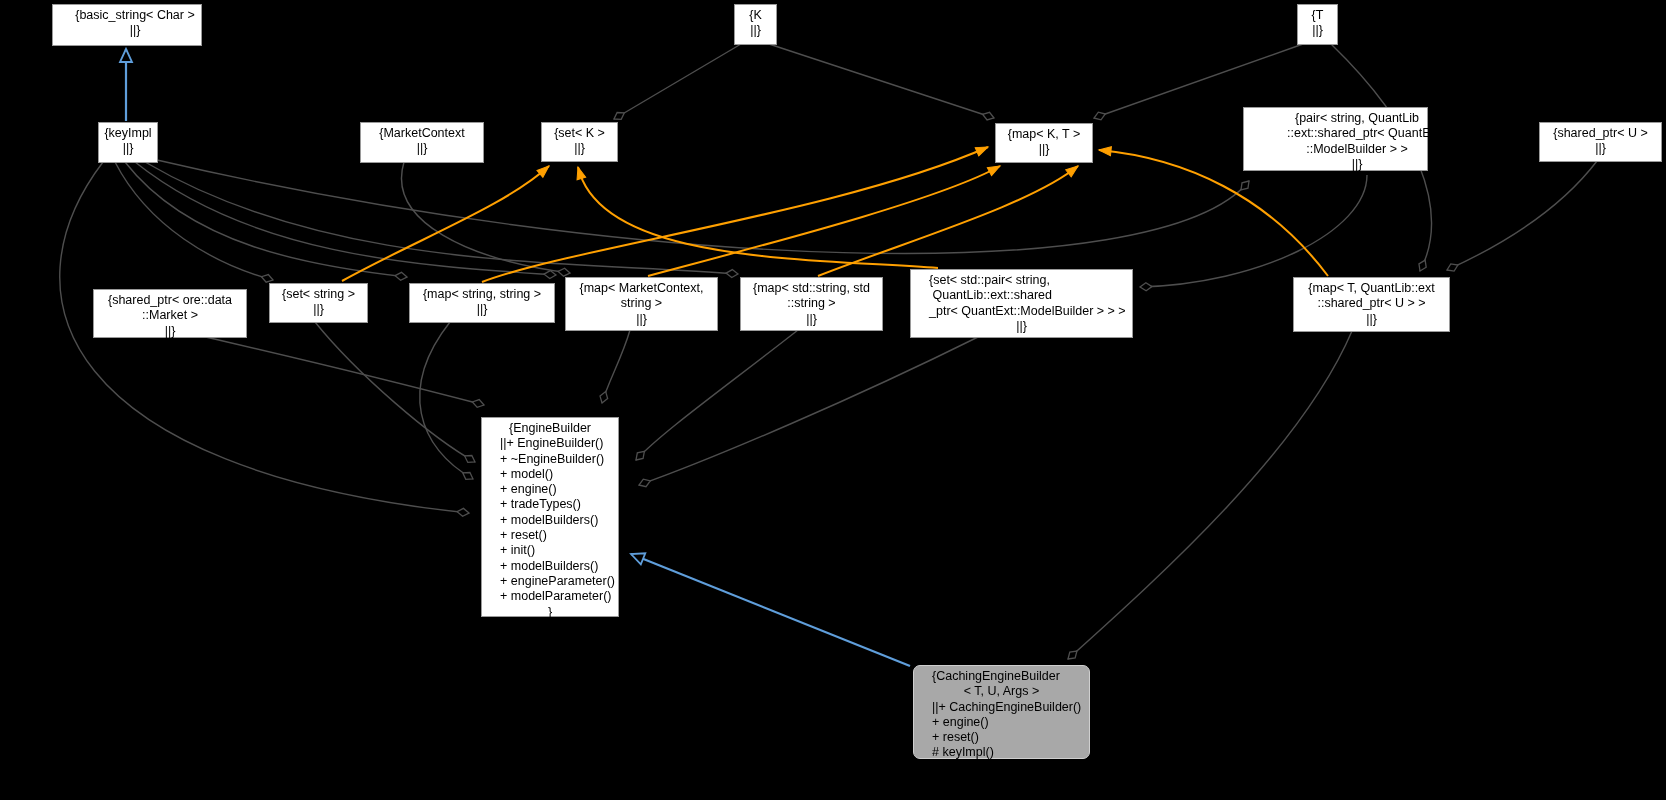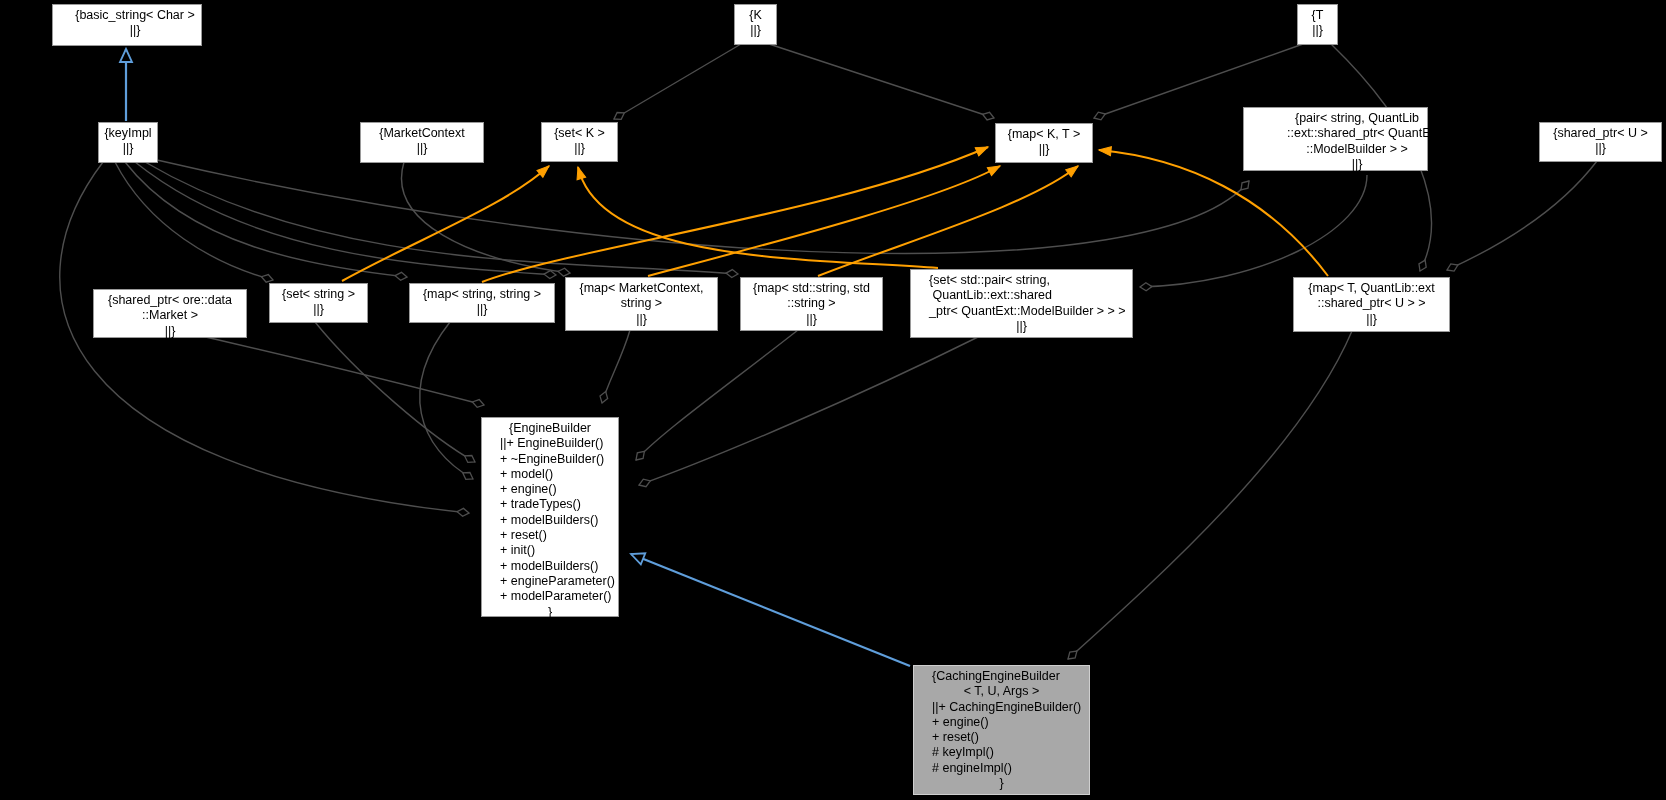--- a/index.html
+++ b/index.html
@@ -184,21 +184,21 @@
     <div class="ln l">+ tradeTypes()</div>
     <div class="ln l">+ modelBuilders()</div>
     <div class="ln l">+ reset()</div>
     <div class="ln l">+ init()</div>
     <div class="ln l">+ modelBuilders()</div>
     <div class="ln l">+ engineParameter()</div>
     <div class="ln l">+ modelParameter()</div>
     <div class="ln c">}</div>
   </div>
 
-  <div class="node hl" style="left:913px;top:665px;width:177px;height:130px;">
+  <div class="node hl" style="left:913px;top:665px;width:177px;height:94px;border-radius:7px;">
     <div class="ln l">{CachingEngineBuilder</div>
     <div class="ln c">&lt; T, U, Args &gt;</div>
     <div class="ln l">||+ CachingEngineBuilder()</div>
     <div class="ln l">+ engine()</div>
     <div class="ln l">+ reset()</div>
     <div class="ln l"># keyImpl()</div>
     <div class="ln l"># engineImpl()</div>
     <div class="ln c">}</div>
   </div>
 

